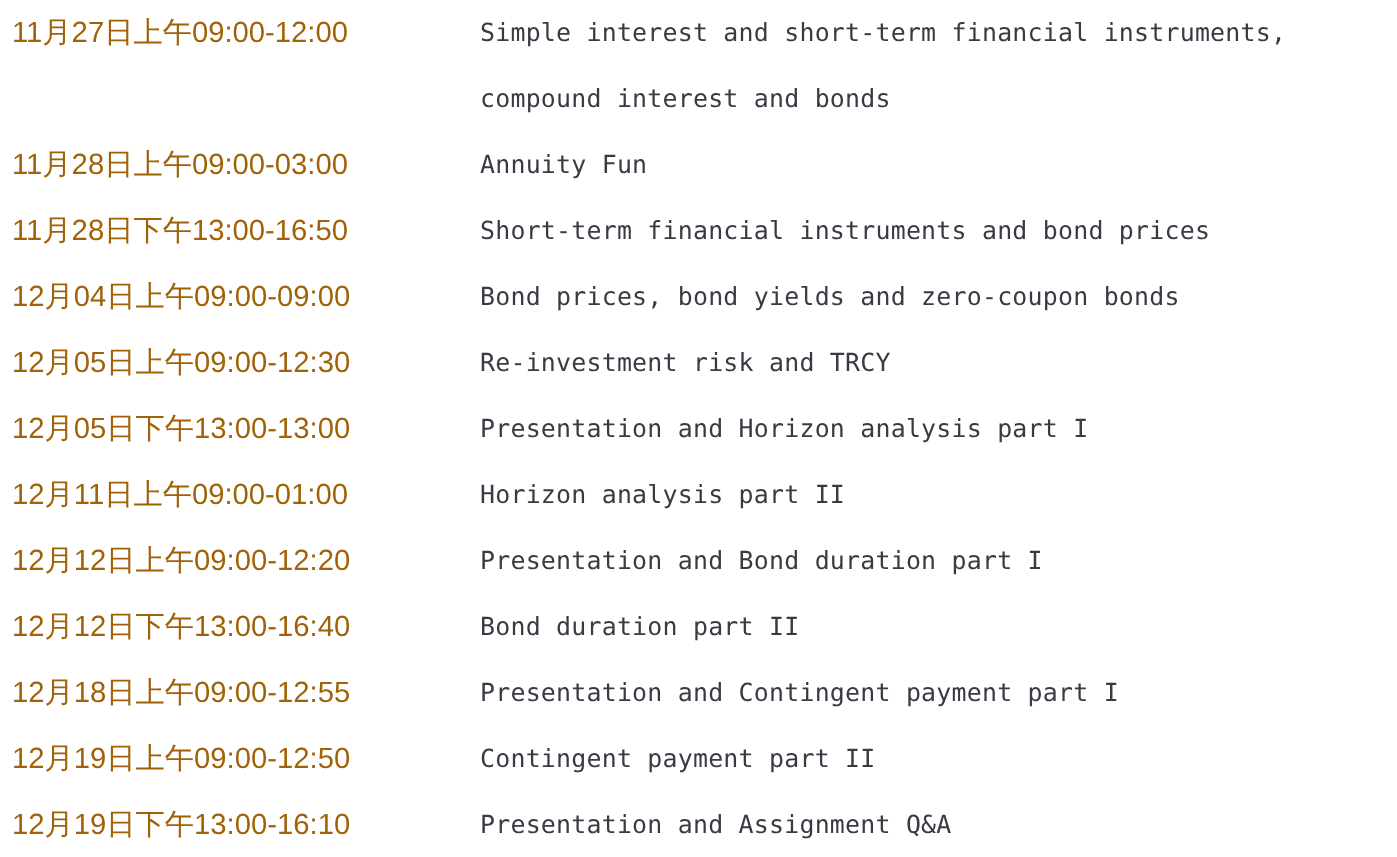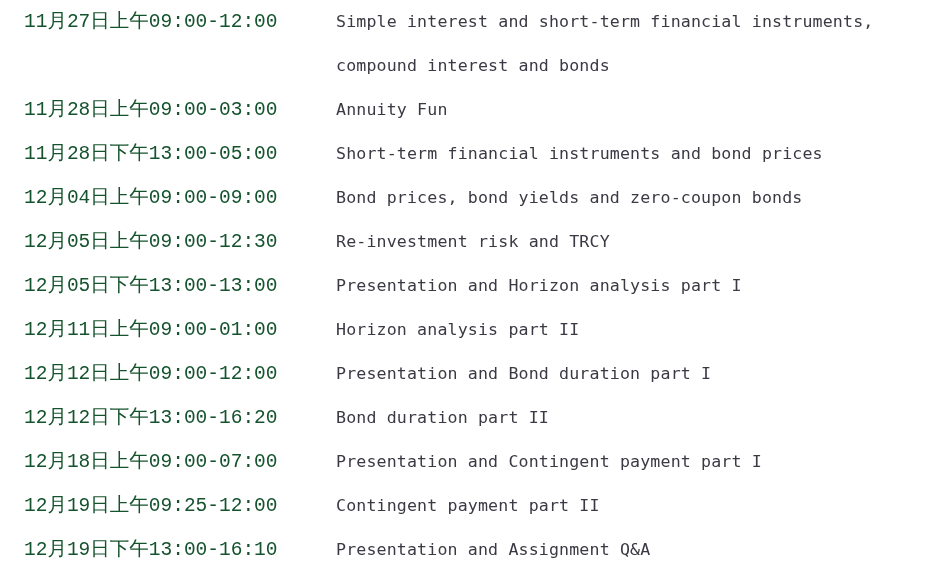--- a/index.html
+++ b/index.html
@@ -21,25 +21,25 @@
     border-collapse: collapse;
     table-layout: fixed;
   }
 
   .schedule-row {
     vertical-align: top;
   }
 
   .cell-datetime {
     width: 310px;
-    padding: 0 0 0 24px;
-    font-family: Liberation Mono, monospace;
+    padding: 0 0 0 8px;
+    font-family: Liberation Sans, sans-serif;
     font-size: 19.5px;
     line-height: 44px;
-    color: #14532d;
+    color: #a16207;
     white-space: nowrap;
     letter-spacing: 0px;
     text-align: left;
   }
 
   .cell-topic {
     width: 621px;
     padding: 0 0 0 2px;
     font-family: "DejaVu Sans Mono", "Liberation Mono", monospace;
     font-size: 16.6px;
@@ -67,21 +67,21 @@
           <span class="topic-line">compound interest and bonds</span>
         </td>
       </tr>
       <tr class="schedule-row">
         <td class="cell-datetime">11月28日上午09:00-03:00</td>
         <td class="cell-topic">
           <span class="topic-line">Annuity Fun</span>
         </td>
       </tr>
       <tr class="schedule-row">
-        <td class="cell-datetime">11月28日下午13:00-05:00</td>
+        <td class="cell-datetime">11月28日下午13:00-16:50</td>
         <td class="cell-topic">
           <span class="topic-line">Short-term financial instruments and bond prices</span>
         </td>
       </tr>
       <tr class="schedule-row">
         <td class="cell-datetime">12月04日上午09:00-09:00</td>
         <td class="cell-topic">
           <span class="topic-line">Bond prices, bond yields and zero-coupon bonds</span>
         </td>
       </tr>
@@ -97,39 +97,39 @@
           <span class="topic-line">Presentation and Horizon analysis part I</span>
         </td>
       </tr>
       <tr class="schedule-row">
         <td class="cell-datetime">12月11日上午09:00-01:00</td>
         <td class="cell-topic">
           <span class="topic-line">Horizon analysis part II</span>
         </td>
       </tr>
       <tr class="schedule-row">
-        <td class="cell-datetime">12月12日上午09:00-12:00</td>
+        <td class="cell-datetime">12月12日上午09:00-12:20</td>
         <td class="cell-topic">
           <span class="topic-line">Presentation and Bond duration part I</span>
         </td>
       </tr>
       <tr class="schedule-row">
-        <td class="cell-datetime">12月12日下午13:00-16:20</td>
+        <td class="cell-datetime">12月12日下午13:00-16:40</td>
         <td class="cell-topic">
           <span class="topic-line">Bond duration part II</span>
         </td>
       </tr>
       <tr class="schedule-row">
-        <td class="cell-datetime">12月18日上午09:00-07:00</td>
+        <td class="cell-datetime">12月18日上午09:00-12:55</td>
         <td class="cell-topic">
           <span class="topic-line">Presentation and Contingent payment part I</span>
         </td>
       </tr>
       <tr class="schedule-row">
-        <td class="cell-datetime">12月19日上午09:25-12:00</td>
+        <td class="cell-datetime">12月19日上午09:00-12:50</td>
         <td class="cell-topic">
           <span class="topic-line">Contingent payment part II</span>
         </td>
       </tr>
       <tr class="schedule-row">
         <td class="cell-datetime">12月19日下午13:00-16:10</td>
         <td class="cell-topic">
           <span class="topic-line">Presentation and Assignment Q&amp;A</span>
         </td>
       </tr>

